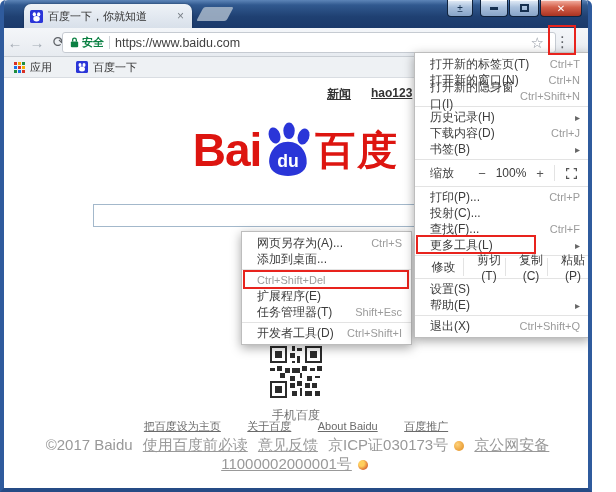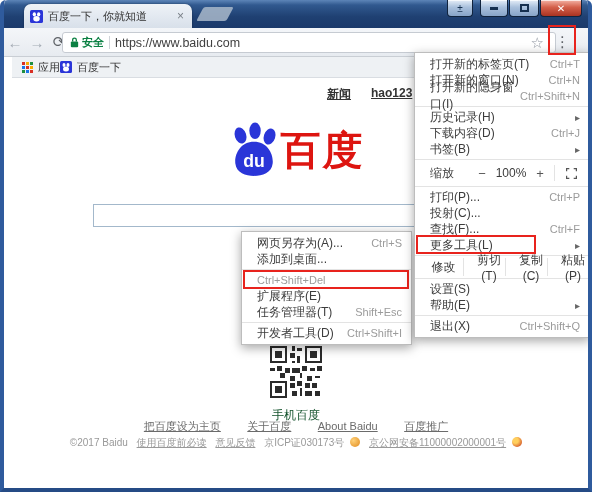--- a/index.html
+++ b/index.html
@@ -41,40 +41,40 @@
     border:1px solid #c6cbd2; border-radius:3px; display:flex; align-items:center; padding:0 7px; gap:5px; }
   .secure { display:flex; align-items:center; gap:3px; color:#0b8043; font-size:11px; font-weight:bold; }
   .omni-div { width:1px; height:13px; background:#d0d4d9; }
   .url { font-size:12.5px; color:#404040; }
   .star-btn { position:absolute; right:44px; top:6px; font-size:15px; color:#9096a0; cursor:pointer; }
   .dots-btn { position:absolute; right:18px; top:4px; font-size:15px; color:#5f6368; cursor:pointer;
     letter-spacing:0; line-height:20px; }
 
   
   .bookmarks { height:21px; background:#eef1f4; border-bottom:1px solid #d9dde2;
-    display:flex; align-items:center; gap:0; padding:0 10px;margin-left:8px; }
+    display:flex; align-items:center; gap:24px; padding:0 10px; }
   .bm-item { display:flex; align-items:center; gap:5px; font-size:11px; color:#333; cursor:pointer; }
   .apps-grid { display:grid; grid-template-columns:repeat(3,3px); grid-gap:1px; }
   .apps-grid i { width:3px; height:3px; display:block; }
 
   
   .page { position:relative; height:406px; background:#fff; }
   .nav-links { position:absolute; top:8px; left:276px; display:flex; gap:20px;margin-left:47px; }
   .nav-links a { font-size:12px; font-weight:bold; color:#333; text-decoration:underline; cursor:pointer; }
   .logo-row { position:absolute; top:44px; left:0; right:0; display:flex; justify-content:center;
     align-items:center; gap:1px; }
   .logo-bai { color:#dd1510; font-size:46px; font-weight:bold; letter-spacing:-1px; }
   .logo-hanzi { color:#dd1510; font-size:40px; font-weight:bold; letter-spacing:2px; }
   .search-input { position:absolute; left:89px; top:126px; width:432px; height:23px;
     border:1px solid #a3b8cb; background:#fff; outline:none; padding:0 6px; font-size:13px; }
   .qr-wrap { position:absolute; top:268px; left:50%; transform:translateX(-50%); text-align:center; }
-  .qr-caption { margin-top:5px; font-size:12px; color:#14532d;text-align:center; }
+  .qr-caption { margin-top:5px; font-size:12px; color:#737373;text-align:center; }
   .footer-links { position:absolute; top:338px; width:100%; text-align:center; }
   .footer-links a { font-size:11px; color:#6b6b6b; text-decoration:underline; margin:0 11px; cursor:pointer; }
-  .footer-info { position:absolute; top:358px; width:100%; text-align:center; font-size:10px; color:#999; }
+  .footer-info { position:absolute; top:358px; width:100%; text-align:center; font-size:15px; color:#999; }
   .footer-info span { margin:0 3px; }
   .footer-info .u { text-decoration:underline; cursor:pointer; }
   .badge { display:inline-block; width:10px; height:10px; border-radius:50%; vertical-align:-1px; }
   .badge.icp { background:radial-gradient(circle at 35% 35%,#ffd27a,#e08a1e); }
   .badge.beian { background:radial-gradient(circle at 35% 35%,#ffcf5e 30%,#c22a16); }
 
   
   .menu { position:absolute; background:#fff; border:1px solid #bdbdbd;
     box-shadow:0 3px 10px rgba(0,0,0,.35); padding:3px 0; z-index:30; font-size:12px; color:#3c3c3c; }
   .main-menu { left:410px; top:52px; width:176px; }
@@ -180,20 +180,21 @@
   </div>
 
   <div class="page">
     <div class="nav-links">
       <a>新闻</a>
       <a>hao123</a>
       <a>地图</a>
     </div>
 
     <div class="logo-row">
+      <span class="logo-bai">Bai</span>
       <svg width="52" height="56" viewBox="0 0 100 108">
         <ellipse cx="24" cy="26" rx="11" ry="16" transform="rotate(-18 24 26)" fill="#2a35d8"></ellipse>
         <ellipse cx="52" cy="17" rx="11" ry="16" fill="#2a35d8"></ellipse>
         <ellipse cx="80" cy="28" rx="11" ry="16" transform="rotate(18 80 28)" fill="#2a35d8"></ellipse>
         <path d="M50 38 C24 38 12 62 14 80 C16 98 34 104 50 104 C66 104 84 98 86 80 C88 62 76 38 50 38 Z" fill="#2a35d8"></path>
         <text x="50" y="86" font-size="34" font-weight="bold" fill="#fff" text-anchor="middle" font-family="Liberation Sans, sans-serif">du</text>
       </svg>
       <span class="logo-hanzi">百度</span>
     </div>
 

